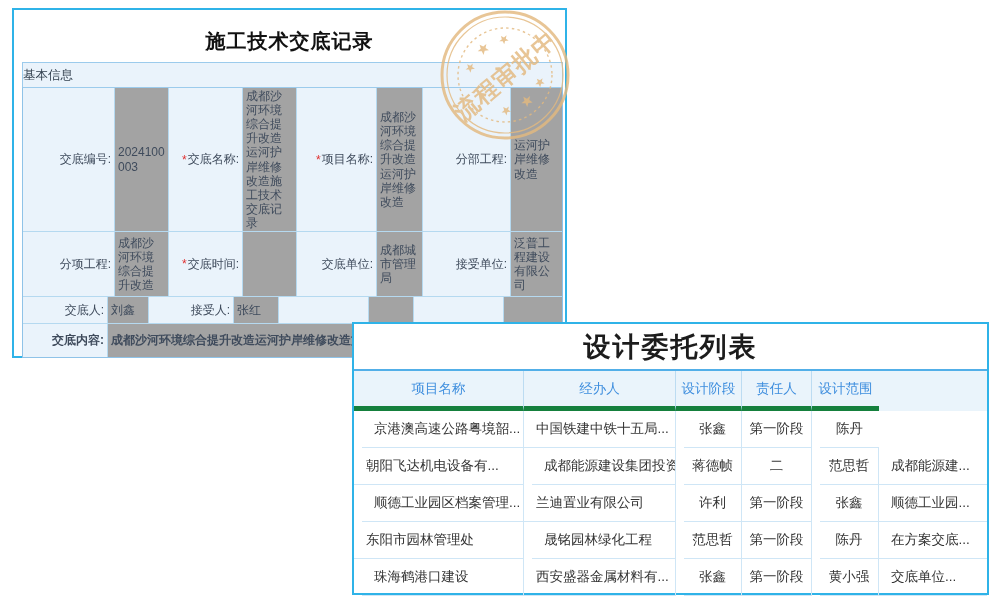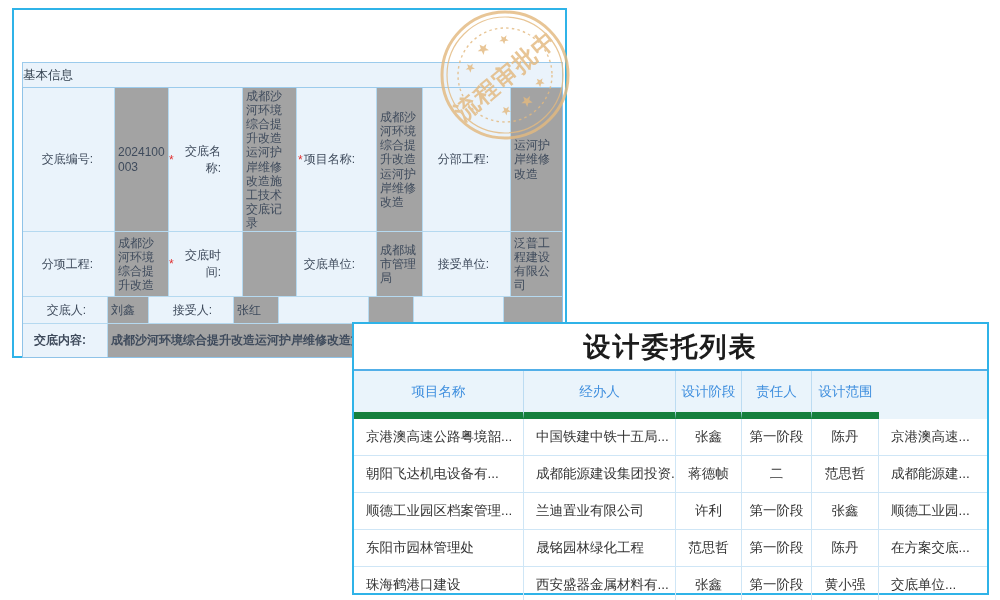--- a/index.html
+++ b/index.html
@@ -20,55 +20,56 @@
   .frow { display:grid; }
   .frow-a { grid-template-columns:92px 54px 74px 54px 80px 46px 88px 51px; }
   .frow-b { grid-template-columns:85px 41px 85px 45px 90px 45px 90px 58px; }
   .frow-c { grid-template-columns:85px 1fr;font-weight:bold; }
   .r1 { height:144px; } .r2 { height:65px; } .r3 { height:27px; } .r4 { height:33px; }
   .fcell { border-right:1px solid #b5d9f0; border-bottom:1px solid #b5d9f0;
     font-size:12px; color:#3f4b5c; overflow:hidden; }
   .frow .fcell:last-child { border-right:none; }
   .frow:last-child .fcell, .r4 .fcell { border-bottom:none; }
   .flabel { background:#eaf3fb; display:flex; align-items:center; justify-content:flex-end;
-    padding-right:21px; text-align:right; }
+    padding-right:3px; text-align:right; }
   .fvalue { background:#a3a3a3; display:flex; align-items:center; padding:3px 3px;
     line-height:1.18; word-break:break-all; }
   .fvalue-nowrap { white-space:nowrap; }
   .req { color:#e03030; margin-right:1px; font-size:12px; }
 
   
   .stamp { position:absolute; left:437px; top:7px; width:136px; height:136px;
     z-index:2; color:#e3b97f; opacity:.82; pointer-events:none; }
 
   
   .panel2 { position:absolute; left:352px; top:322px; width:637px; height:273px;
     background:#fff; border:2px solid #2fb3e8; z-index:3; }
   .p2-title { height:45px; display:flex; align-items:center; justify-content:center;
     font-size:27px; font-weight:bold; color:#1c1c1c; letter-spacing:2px; }
   .lgrid { display:grid; grid-template-columns:170px 152px 66px 70px 67px 108px; }
   .lhead { border-top:2px solid #52afe8; background:#eaf4fb; }
-  .lhead .lcell { height:48px; font-size:13.5px; color:#3e8ede;
+  .lhead .lcell { height:40px; font-size:13.5px; color:#3e8ede;
     display:flex; align-items:center; justify-content:center;
-    border-right:1px solid #bcdcf2; border-bottom:7px solid #15803d; }
+    border-right:1px solid #bcdcf2; border-bottom:5px solid #15803d; }
   .lhead .lcell:last-child { border-right:none; }
   .lrow .lcell { height:37px; font-size:13.5px; color:#333;
     display:flex; align-items:center; border-right:1px solid #cfe6f6;
     border-bottom:1px solid #cfe6f6; overflow:hidden; white-space:nowrap; }
   .lrow .lcell:last-child { border-right:none; }
   .c-left { padding-left:12px; justify-content:flex-start; }
   .c-center { justify-content:center; }
-  .link { color:#3e8ede; cursor:pointer; }
+  .link { color:#3e8ede; cursor:pointer;margin-left:8px; }
 </style>
 </head>
 <body>
 
 <div class="stage">
 
   <div class="panel1">
+    <div class="p1-title">施工技术交底记录</div>
     <div class="p1-section">基本信息</div>
 
     <div class="p1-table">
 
       <div class="frow frow-a r1">
         <div class="fcell flabel">
             <span>交底编号:</span>
           </div>
         <div class="fcell fvalue">2024100003</div>
         <div class="fcell flabel">
@@ -159,21 +160,20 @@
       <div class="lcell">责任人</div>
       <div class="lcell">设计范围</div>
     </div>
 
     <div class="lgrid lrow">
       <div class="lcell c-left link">京港澳高速公路粤境韶...</div>
       <div class="lcell c-left">中国铁建中铁十五局...</div>
       <div class="lcell c-center link">张鑫</div>
       <div class="lcell c-center">第一阶段</div>
       <div class="lcell c-center link">陈丹</div>
-      <div class="lcell c-left">京港澳高速...</div>
     </div>
 
     <div class="lgrid lrow">
       <div class="lcell c-left">朝阳飞达机电设备有...</div>
       <div class="lcell c-left link">成都能源建设集团投资...</div>
       <div class="lcell c-center link">蒋德帧</div>
       <div class="lcell c-center">二</div>
       <div class="lcell c-center link">范思哲</div>
       <div class="lcell c-left">成都能源建...</div>
     </div>

